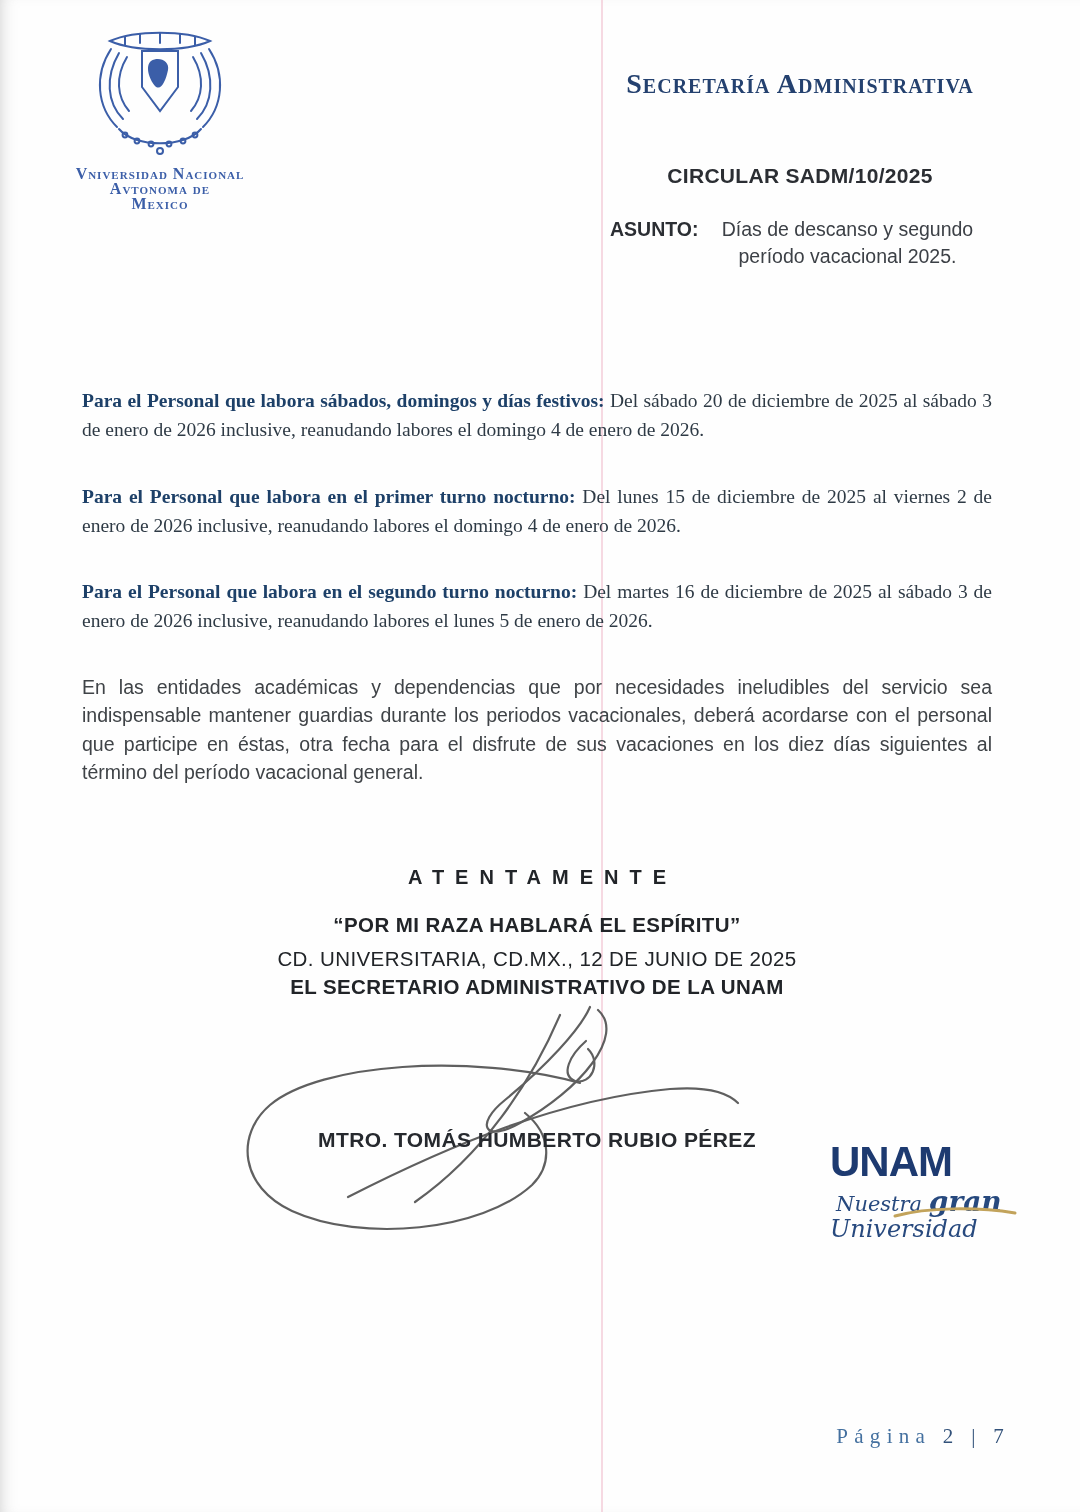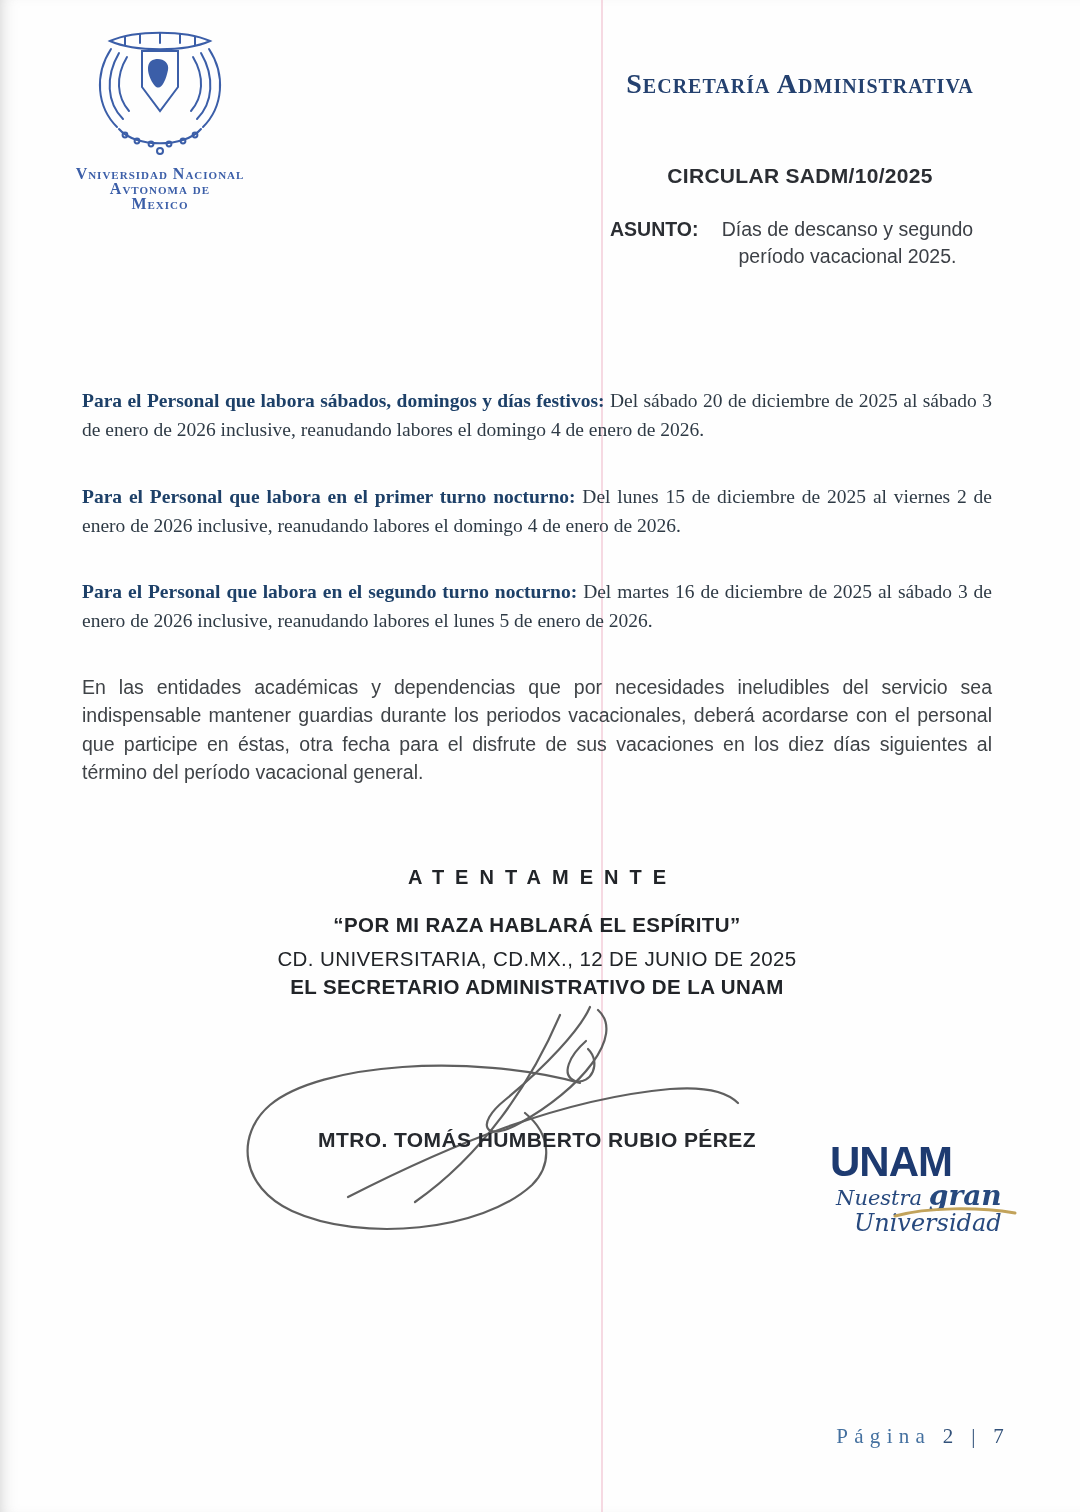--- a/index.html
+++ b/index.html
@@ -74,26 +74,26 @@
     font-weight:700;font-size:21px;color:#26292e;letter-spacing:.4px;margin-top:24px;
   }
   
   .footer-logo{position:absolute;left:830px;top:1142px;width:200px;}
   .footer-logo .wordmark{
     color:#1d3a70;font-weight:800;font-size:42px;letter-spacing:-1px;
     font-family:"Liberation Sans",sans-serif;line-height:40px;
   }
   .footer-logo .tagline1{
     color:#27497e;font-family:"DejaVu Serif",serif;font-style:italic;
-    font-size:21px;line-height:24px;margin-top:2px;margin-left:6px;
+    font-size:21px;line-height:24px;margin-top:8px;margin-left:6px;
   }
   .footer-logo .tagline1 .big{font-size:28px;font-weight:700;}
   .footer-logo .tagline2{
     color:#27497e;font-family:"DejaVu Serif",serif;font-style:italic;
-    font-size:24px;line-height:26px;margin-left:24px;
+    font-size:24px;line-height:26px;
   }
   .gold-swoosh{position:absolute;left:893px;top:1204px;width:125px;height:18px;}
   
   .page-number{
     position:absolute;left:770px;top:1424px;width:240px;
     font-family:"Liberation Serif",serif;
     font-size:21px;color:#44709f;letter-spacing:.3em;
     text-align:right;
   }
   .page-number .num{color:#33527a;}

